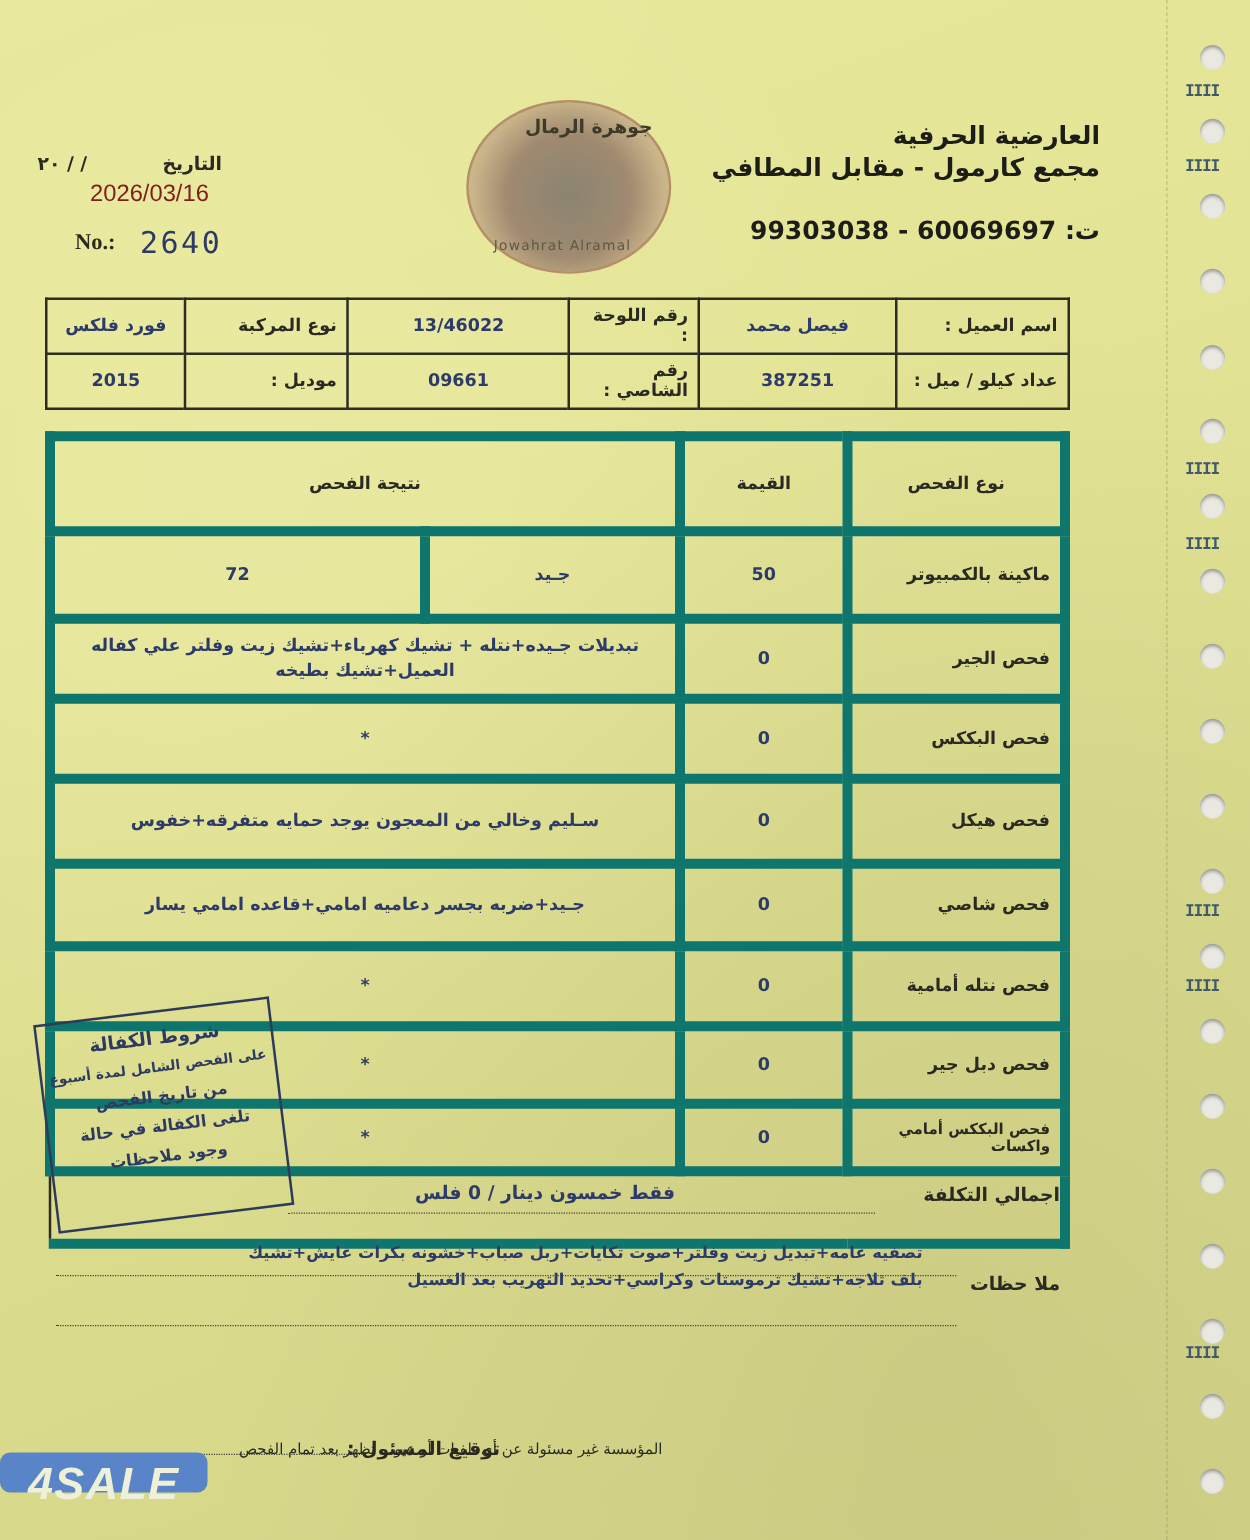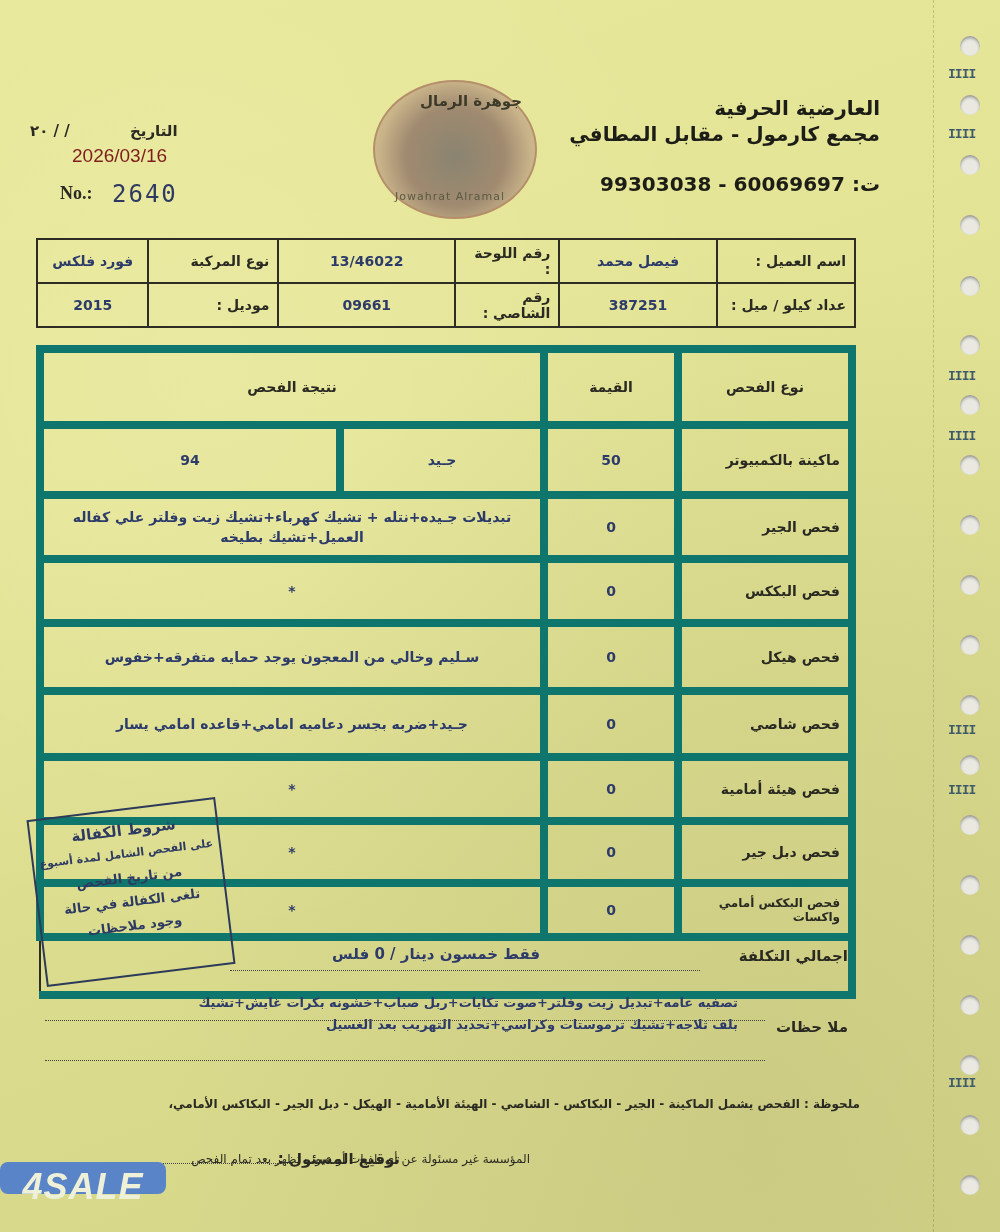--- a/index.html
+++ b/index.html
@@ -159,21 +159,21 @@
   <tbody>
       <tr class="head">
     <td style="width:150px">نوع الفحص</td>
     <td style="width:110px">القيمة</td>
     <td colspan="2">نتيجة الفحص</td>
   </tr>
   <tr style="height:70px">
     <td class="rowlabel">ماكينة بالكمبيوتر</td>
     <td class="num">50</td>
     <td class="result" style="width:180px">جـيد</td>
-    <td class="num">94</td>
+    <td class="num">72</td>
   </tr>
   <tr style="height:64px">
     <td class="rowlabel">فحص الجير</td>
     <td class="num">0</td>
     <td class="result" colspan="2">تبديلات جـيده+نتله + تشيك كهرباء+تشيك زيت وفلتر علي كفاله العميل+تشيك بطيخه</td>
   </tr>
   <tr style="height:64px">
     <td class="rowlabel">فحص البككس</td>
     <td class="num">0</td>
     <td class="result" colspan="2">*</td>
@@ -182,21 +182,21 @@
     <td class="rowlabel">فحص هيكل</td>
     <td class="num">0</td>
     <td class="result" colspan="2">سـليم وخالي من المعجون يوجد حمايه متفرقه+خفوس</td>
   </tr>
   <tr style="height:66px">
     <td class="rowlabel">فحص شاصي</td>
     <td class="num">0</td>
     <td class="result" colspan="2">جـيد+ضربه بجسر دعاميه امامي+قاعده امامي يسار</td>
   </tr>
   <tr style="height:64px">
-    <td class="rowlabel">فحص هيئة أمامية</td>
+    <td class="rowlabel">فحص نتله أمامية</td>
     <td class="num">0</td>
     <td class="result" colspan="2">*</td>
   </tr>
   <tr style="height:62px">
     <td class="rowlabel">فحص دبل جير</td>
     <td class="num">0</td>
     <td class="result" colspan="2">*</td>
   </tr>
   <tr style="height:54px">
     <td class="rowlabel" style="font-size:12px">فحص البككس أمامي واكسات</td>
@@ -223,19 +223,18 @@
 
 <div class="abs rtl stamp">
   <div class="st-title">شروط الكفالة</div>
   <div style="font-size:11px">على الفحص الشامل لمدة أسبوع</div>
   <div>من تاريخ الفحص</div>
   <div>تلغى الكفالة في حالة</div>
   <div>وجود ملاحظات</div>
 </div>
 
 <div class="abs rtl footnote">
-  <div>ملحوظة : الفحص يشمل الماكينة - الجير - البكاكس - الشاصي - الهيئة الأمامية - الهيكل - دبل الجير - البكاكس الأمامي،</div>
 </div>
 <div class="abs rtl disclaimer">المؤسسة غير مسئولة عن أي تلفيات أو عيوب تظهر بعد تمام الفحص</div>
 <div class="abs rtl sign-label">توقيع المسئول :</div>
 <div class="abs dots" style="left:30px;top:1163px;width:260px"></div>
 
 <div class="abs badge">4SALE</div>
 
 </body></html>

